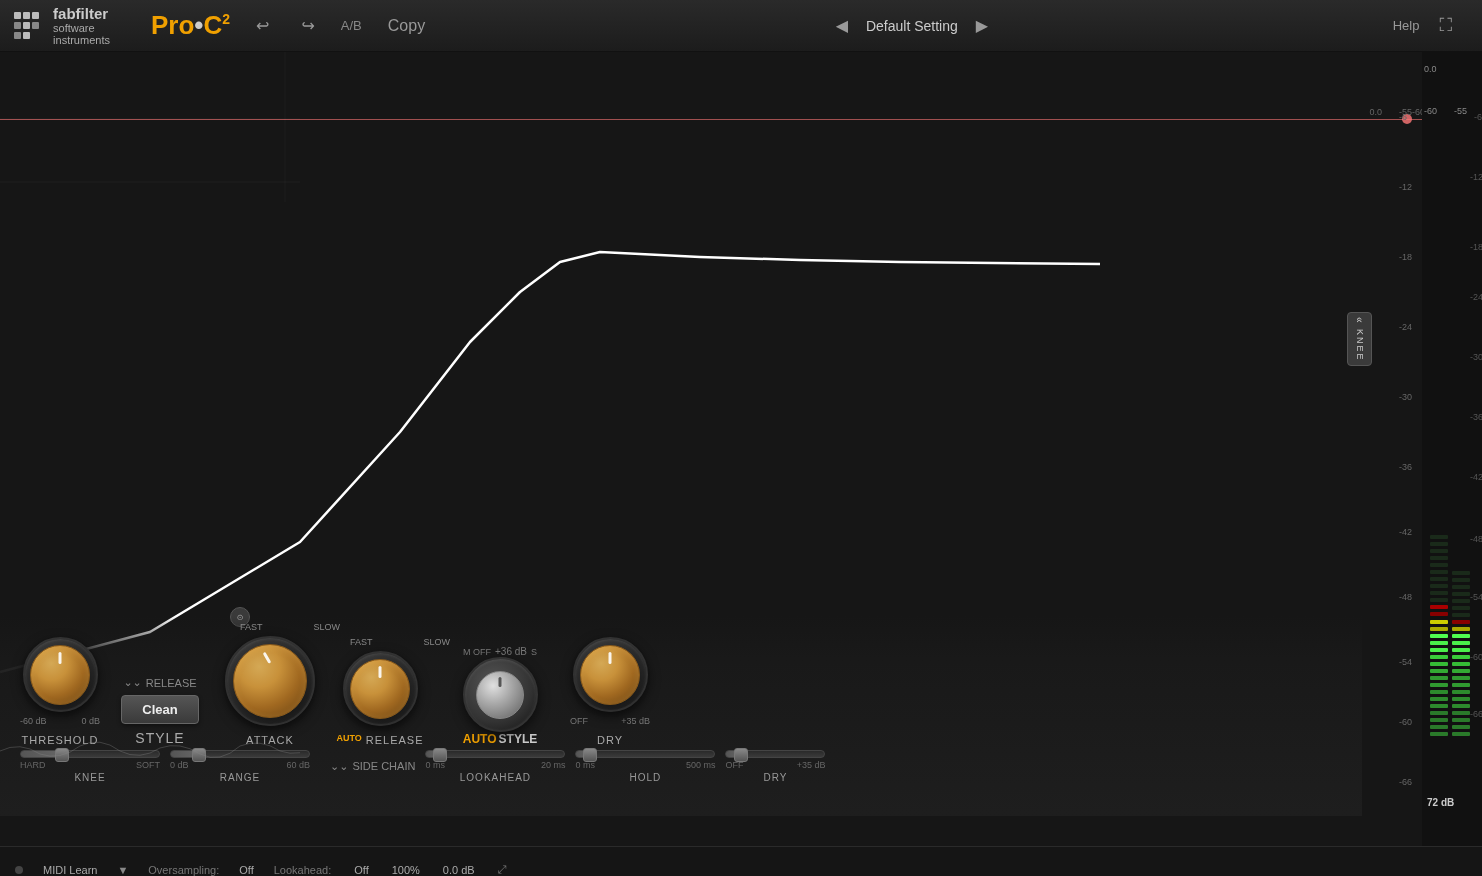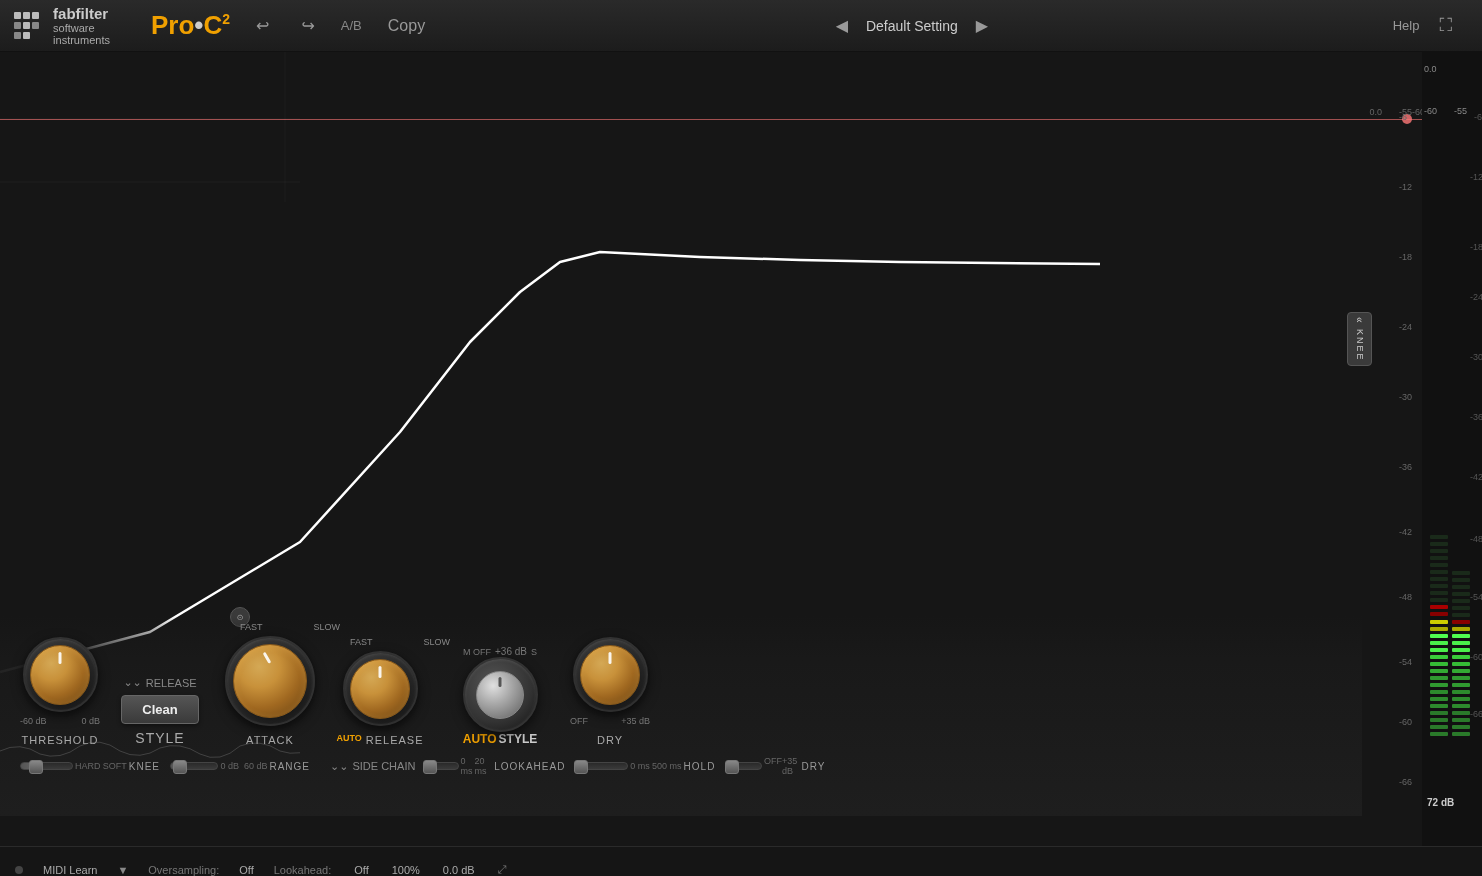--- a/index.html
+++ b/index.html
@@ -348,21 +348,21 @@
     
     .sliders-row {
       display: flex;
       align-items: center;
       padding: 4px 20px;
       gap: 10px;
       height: 40px;
     }
     .slider-group {
       display: flex;
-      flex-direction: row;
+      flex-direction: column;
       align-items: center;
       gap: 2px;
       min-width: 80px;
     }
     .slider-track {
       width: 100%;
       height: 8px;
       background: linear-gradient(180deg, #2a2a2a, #3a3a3a);
       border-radius: 4px;
       border: 1px solid #444;

